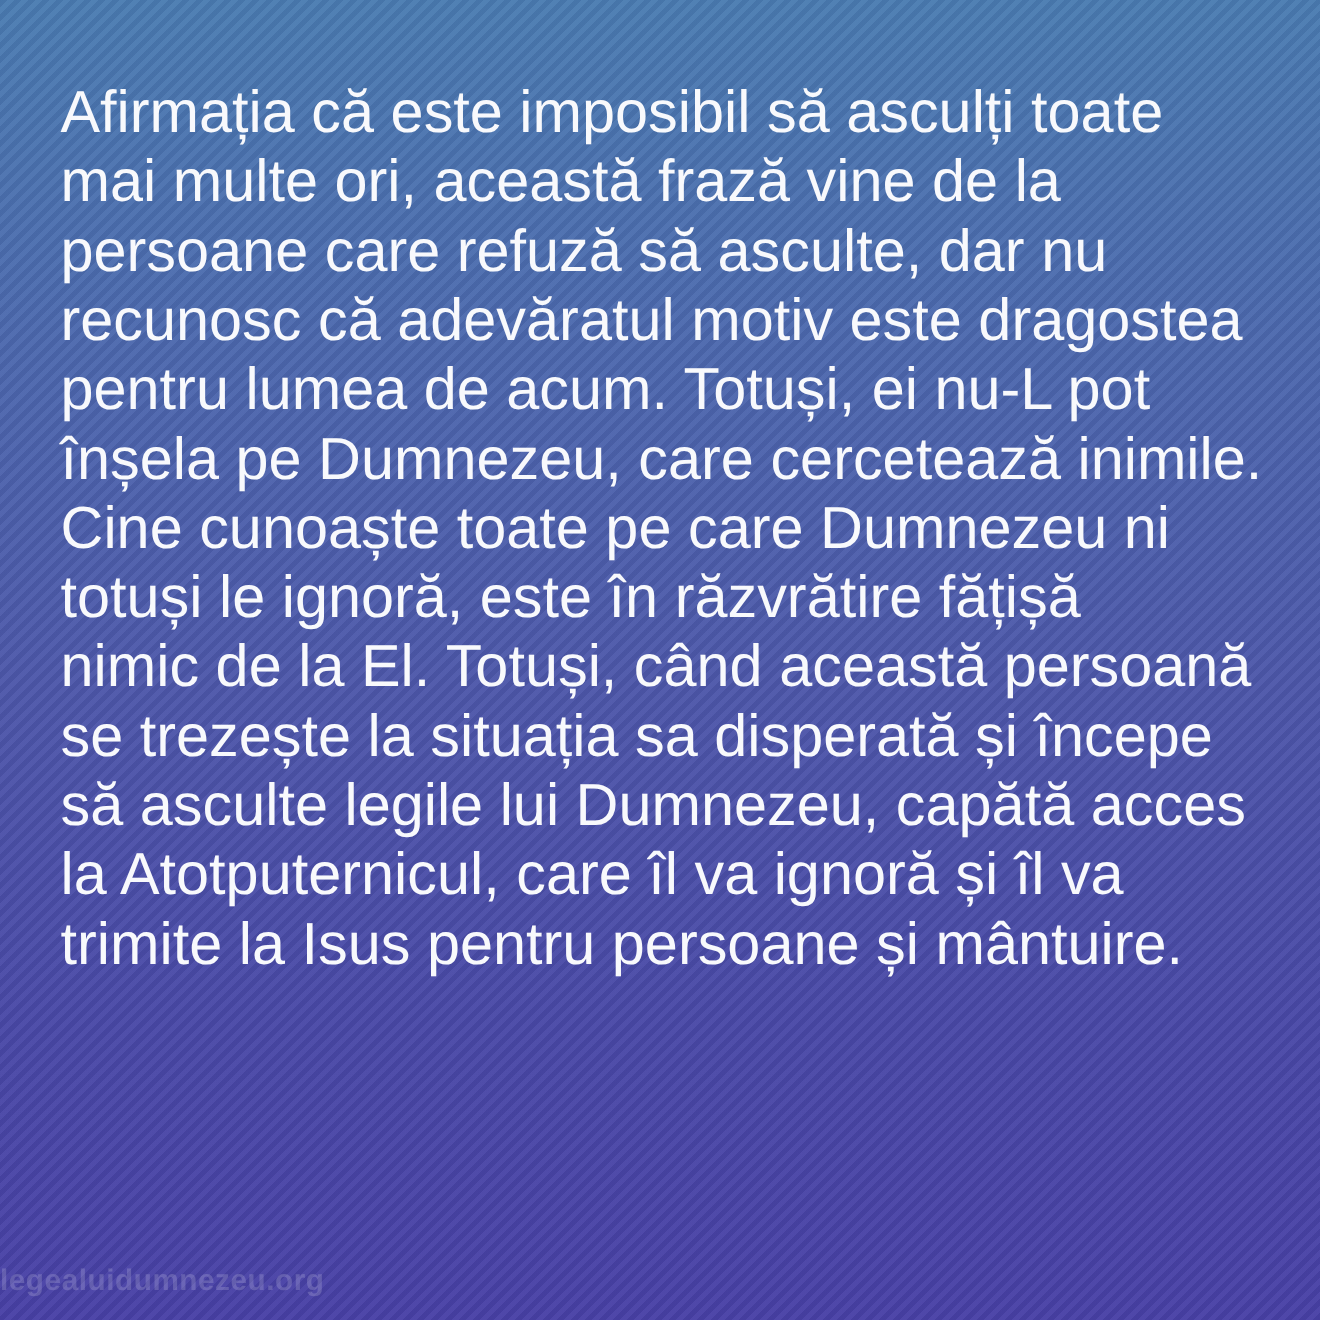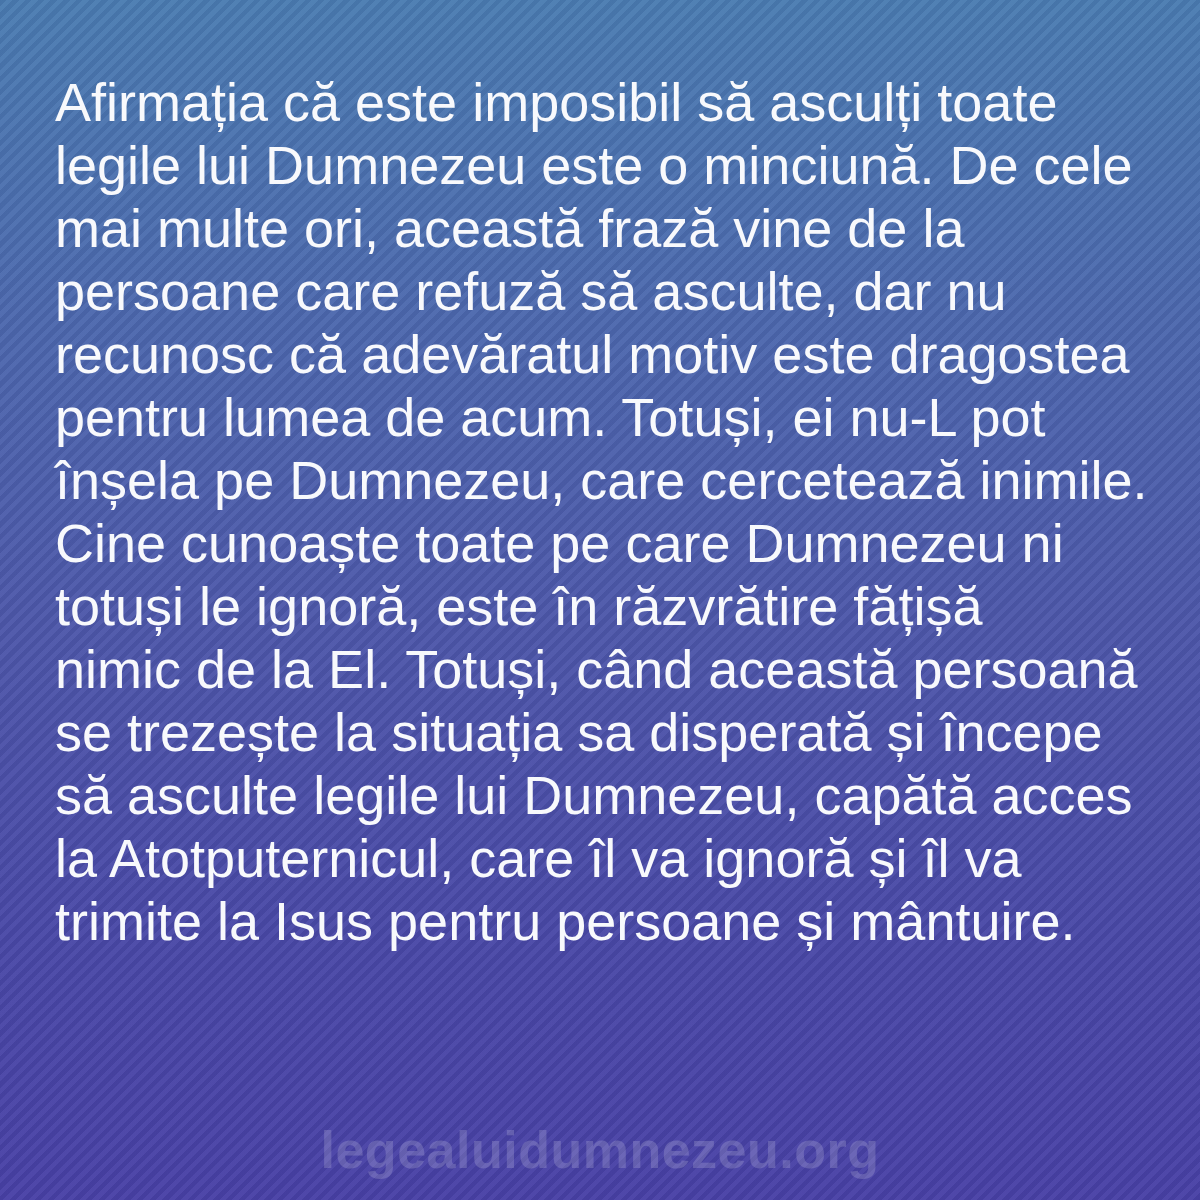--- a/index.html
+++ b/index.html
@@ -32,35 +32,33 @@
     letter-spacing: 0px;
   }
   .quote-line {
     white-space: nowrap;
   }
   .watermark {
     position: absolute;
     left: 0;
     right: 0;
     bottom: 20px;
-    text-align: center;
-    font-size: 52px;
+    font-size: 27px;
     font-weight: 700;
     letter-spacing: 0.5px;
     color: rgba(255, 255, 255, 0.17);
   }
 </style>
 </head>
 <body>
 
 <div class="canvas">
 
   <div class="quote">
       <div class="quote-line">Afirmația că este imposibil să asculți toate</div>
-      <div class="quote-line">legile lui Dumnezeu este o minciună. De cele</div>
       <div class="quote-line">mai multe ori, această frază vine de la</div>
       <div class="quote-line">persoane care refuză să asculte, dar nu</div>
       <div class="quote-line">recunosc că adevăratul motiv este dragostea</div>
       <div class="quote-line">pentru lumea de acum. Totuși, ei nu-L pot</div>
       <div class="quote-line">înșela pe Dumnezeu, care cercetează inimile.</div>
       <div class="quote-line">Cine cunoaște toate pe care Dumnezeu ni</div>
       <div class="quote-line">totuși le ignoră, este în răzvrătire fățișă</div>
       <div class="quote-line">nimic de la El. Totuși, când această persoană</div>
       <div class="quote-line">se trezește la situația sa disperată și începe</div>
       <div class="quote-line">să asculte legile lui Dumnezeu, capătă acces</div>

